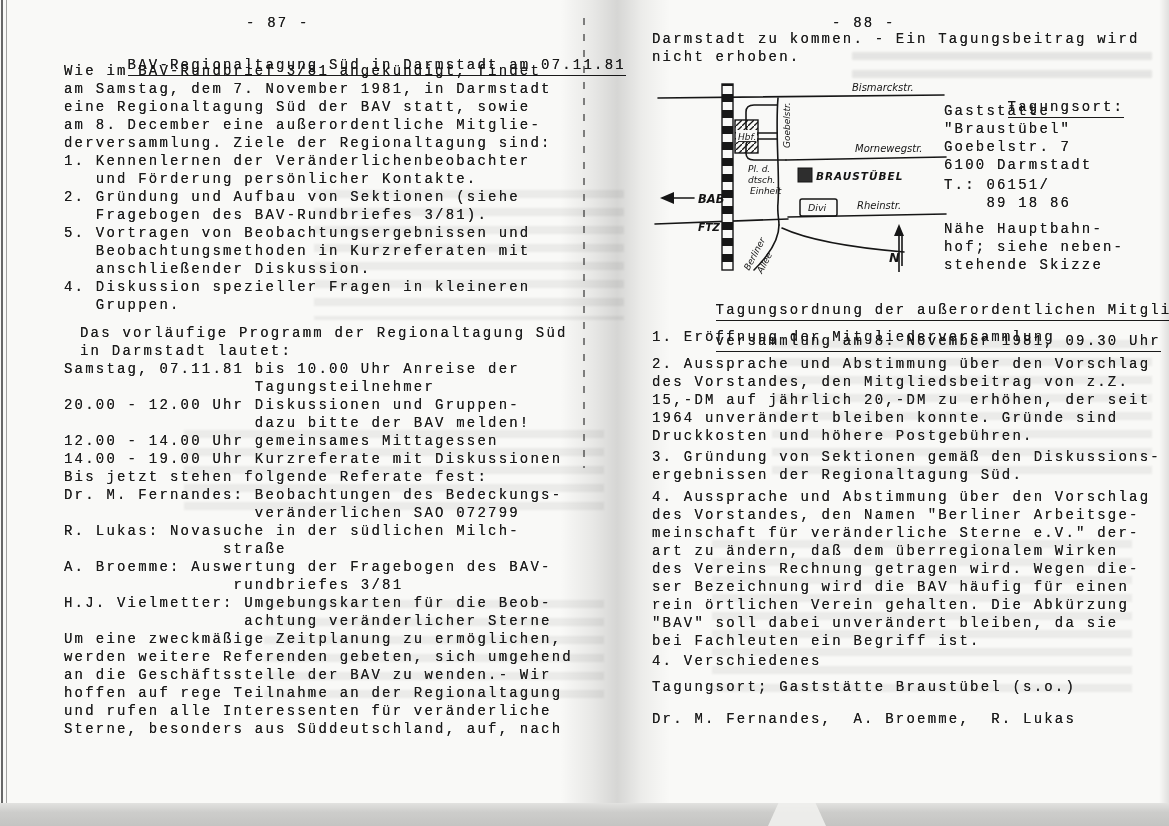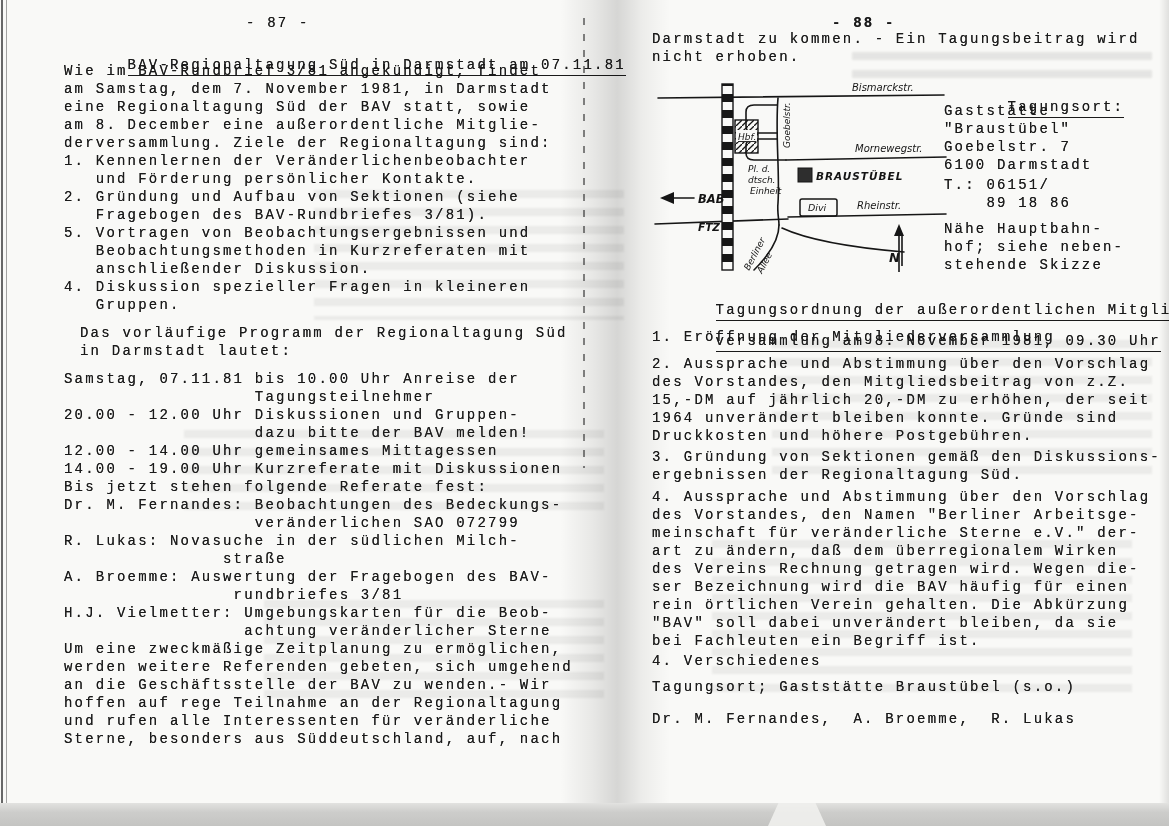--- a/index.html
+++ b/index.html
@@ -63,21 +63,21 @@
         <div class="tline">   anschließender Diskussion.</div>
         <div class="tline">4. Diskussion spezieller Fragen in kleineren</div>
         <div class="tline">   Gruppen.</div>
       </div>
 
     <div class="tblock" style="left:16px;top:324px;">
         <div class="tline">Das vorläufige Programm der Regionaltagung Süd</div>
         <div class="tline">in Darmstadt lautet:</div>
       </div>
 
-    <div class="tblock" style="left:0;top:370px;">
+    <div class="tblock" style="left:0;top:360px;">
         <div class="tline">Samstag, 07.11.81 bis 10.00 Uhr Anreise der</div>
         <div class="tline">                  Tagungsteilnehmer</div>
         <div class="tline">20.00 - 12.00 Uhr Diskussionen und Gruppen-</div>
         <div class="tline">                  dazu bitte der BAV melden!</div>
         <div class="tline">12.00 - 14.00 Uhr gemeinsames Mittagessen</div>
         <div class="tline">14.00 - 19.00 Uhr Kurzreferate mit Diskussionen</div>
         <div class="tline">Bis jetzt stehen folgende Referate fest:</div>
         <div class="tline">Dr. M. Fernandes: Beobachtungen des Bedeckungs-</div>
         <div class="tline">                  veränderlichen SAO 072799</div>
         <div class="tline">R. Lukas: Novasuche in der südlichen Milch-</div>
@@ -93,21 +93,21 @@
         <div class="tline">und rufen alle Interessenten für veränderliche</div>
         <div class="tline">Sterne, besonders aus Süddeutschland, auf, nach</div>
       </div>
 
     <div class="ghost" style="left:250px;top:190px;width:310px;height:130px;"></div>
     <div class="ghost" style="left:120px;top:430px;width:420px;height:90px;"></div>
     <div class="ghost" style="left:200px;top:600px;width:340px;height:100px;"></div>
   </div>
 
   <div id="page-right" class="page">
-    <div class="tblock tline" style="left:180px;top:14px;font-weight:bold;">- 88 -</div>
+    <div class="tblock tline" style="left:180px;top:14px;">- 88 -</div>
 
     <div class="tblock" style="left:0;top:30px;">
         <div class="tline">Darmstadt zu kommen. - Ein Tagungsbeitrag wird</div>
         <div class="tline">nicht erhoben.</div>
       </div>
 
     <svg id="map-svg" style="left:0;top:78px;" width="300" height="200" viewBox="0 0 300 200">
       <defs>
         <pattern id="rail" width="11" height="16" patternUnits="userSpaceOnUse">
           <rect x="0" y="0" width="11" height="16" fill="#f9f9f7"></rect>

